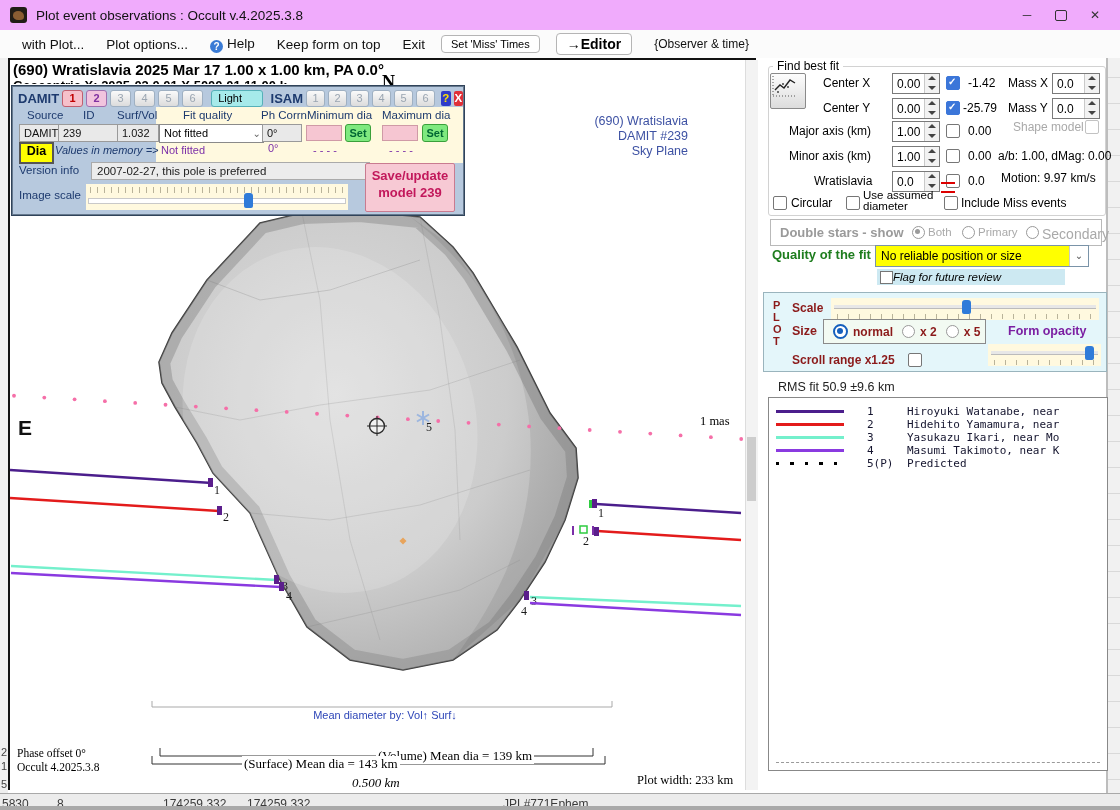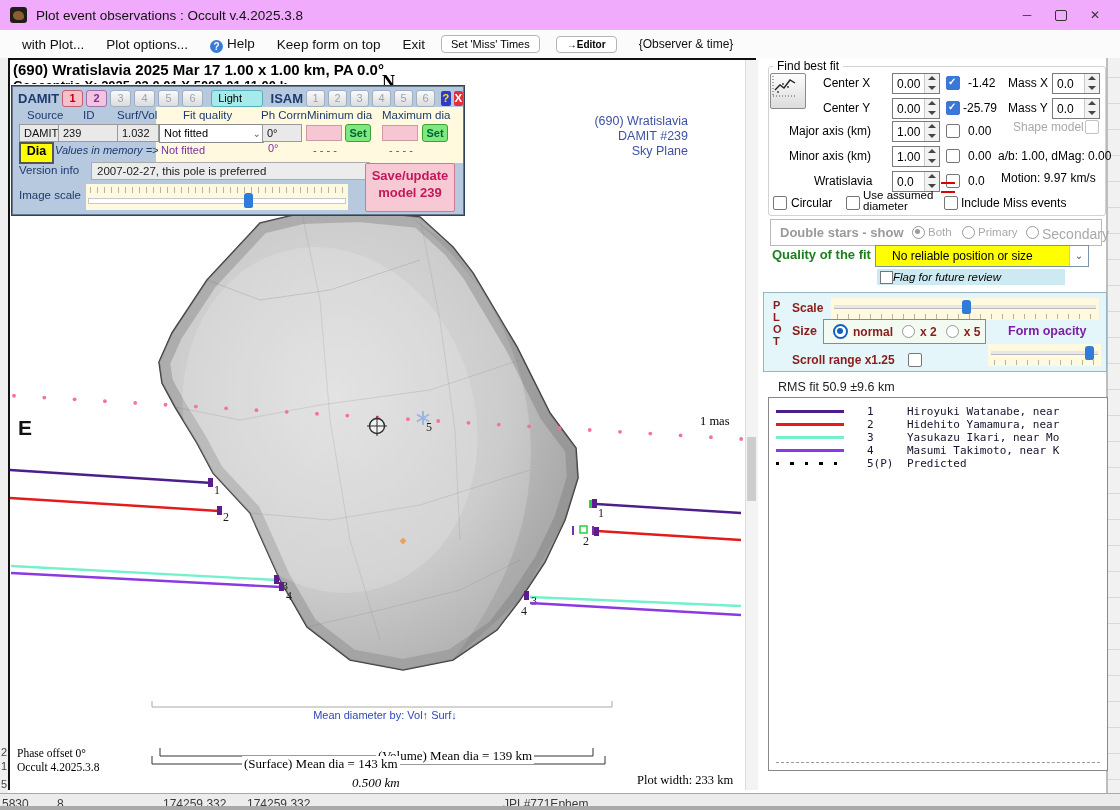--- a/index.html
+++ b/index.html
@@ -12,21 +12,21 @@
   #titleicon{width:17px;height:16px;margin-left:10px;background:#221d17;border-radius:3px;position:relative;overflow:hidden;}
   #titleicon::after{content:"";position:absolute;left:3px;top:4px;width:11px;height:9px;border-radius:50% 60% 40% 50%;background:#8a5d33;}
   #titletext{margin-left:9px;font-size:13.5px;color:#111;}
   .winbtn{width:34px;height:30px;display:flex;align-items:center;justify-content:center;color:#333;font-size:12px;}
   #win-max i{display:block;width:10px;height:9px;border:1px solid #333;border-radius:2px;}
   
   #menubar{left:0;top:30px;width:1120px;height:28px;background:#fbfbfb;display:flex;align-items:center;font-size:13.5px;color:#111;}
   .menuitem{margin-left:22px;white-space:nowrap;}
   #help-ic{display:inline-block;width:13px;height:13px;border-radius:50%;background:#3a7bd5;color:#fff;font-size:10px;font-weight:bold;text-align:center;line-height:13px;margin-right:4px;vertical-align:-2px;}
   .menubtn{border:1px solid #b5b5b5;border-radius:4px;background:#fff;padding:2px 9px;margin-left:16px;font-size:11px;}
-  #editor-btn{font-size:10px;font-weight:bold;padding:2px 10px;text-align:center;}
+  #editor-btn{font-size:14px;font-weight:bold;padding:2px 10px;text-align:center;}
   
   #plot-topline{left:8px;top:58px;width:748px;height:2px;background:#111;}
   #plot-leftline{left:8px;top:58px;width:2px;height:732px;background:#111;}
   #leftstrip{left:0;top:58px;width:8px;height:735px;background:#efefef;overflow:hidden;font-size:11px;color:#444;}
   #leftstrip span{position:absolute;left:1px;}
   #plot-scrollbar{left:745px;top:60px;width:12px;height:730px;background:#f3f3f3;border-left:1px solid #ddd;}
   #plot-thumb{left:747px;top:437px;width:9px;height:64px;background:#cdcdcd;}
   
   #pheader1{left:13px;top:61px;font-size:15px;font-weight:bold;color:#000;white-space:nowrap;z-index:4;}
   #pheader2{left:13px;top:78px;height:6px;overflow:hidden;font-size:13px;font-weight:bold;color:#000;white-space:nowrap;z-index:4;}
@@ -87,21 +87,21 @@
   #redmark{left:941px;top:182px;width:14px;height:7px;border-top:2px solid #d00;border-bottom:2px solid #d00;z-index:4;}
   .graytxt{color:#a9a9a9;}
   #ds-group{left:770px;top:219px;width:330px;height:25px;border:1px solid #b9b9b9;display:flex;align-items:center;z-index:3;}
   #ds-group b{margin-left:9px;font-size:13px;color:#9a9a9a;}
   .rad{position:absolute;width:11px;height:11px;border-radius:50%;border:1px solid #999;background:#fff;z-index:4;}
   .rad.on::after{content:"";position:absolute;left:2px;top:2px;width:5px;height:5px;border-radius:50%;background:#9a9a9a;}
   .rad.blue{border:2px solid #1560bd;width:9px;height:9px;}
   .rad.blue::after{content:"";position:absolute;left:1.5px;top:1.5px;width:6px;height:6px;border-radius:50%;background:#1560bd;}
   #quality-lb{left:772px;top:247px;font-size:13px;font-weight:bold;color:#1e7d1e;z-index:4;}
   #quality-dd{left:875px;top:245px;width:212px;height:20px;border:1px solid #7a93a8;background:#ffff00;display:flex;align-items:center;z-index:4;}
-  #quality-dd .t{flex:1;font-size:12px;padding-left:16px;}
+  #quality-dd .t{flex:1;font-size:12px;padding-left:5px;}
   #quality-dd .b{width:18px;height:100%;background:#fff;border-left:1px solid #c9c9c9;text-align:center;color:#555;font-size:10px;line-height:20px;}
   #flag-box{left:877px;top:269px;width:188px;height:16px;background:#cde9f2;display:flex;align-items:center;z-index:4;}
   #flag-box .fcb{width:11px;height:11px;border:1px solid #767676;background:#fff;margin-left:3px;}
   #flag-box span{font-size:11.5px;font-style:italic;}
   
   #plotpanel{left:763px;top:292px;width:342px;height:78px;background:#e4f6fa;border:1px solid #9ab4bd;z-index:3;}
   .plot-ltr{position:absolute;left:9px;font-size:11px;font-weight:bold;color:#8b1a1a;}
   .dkred{color:#8b1a1a;font-weight:bold;}
   .slider{position:absolute;background:#fff9df;}
   .slider .groove{position:absolute;left:3px;right:3px;top:7px;height:3px;background:#e7e7e7;border-bottom:1px solid #bbb;}

